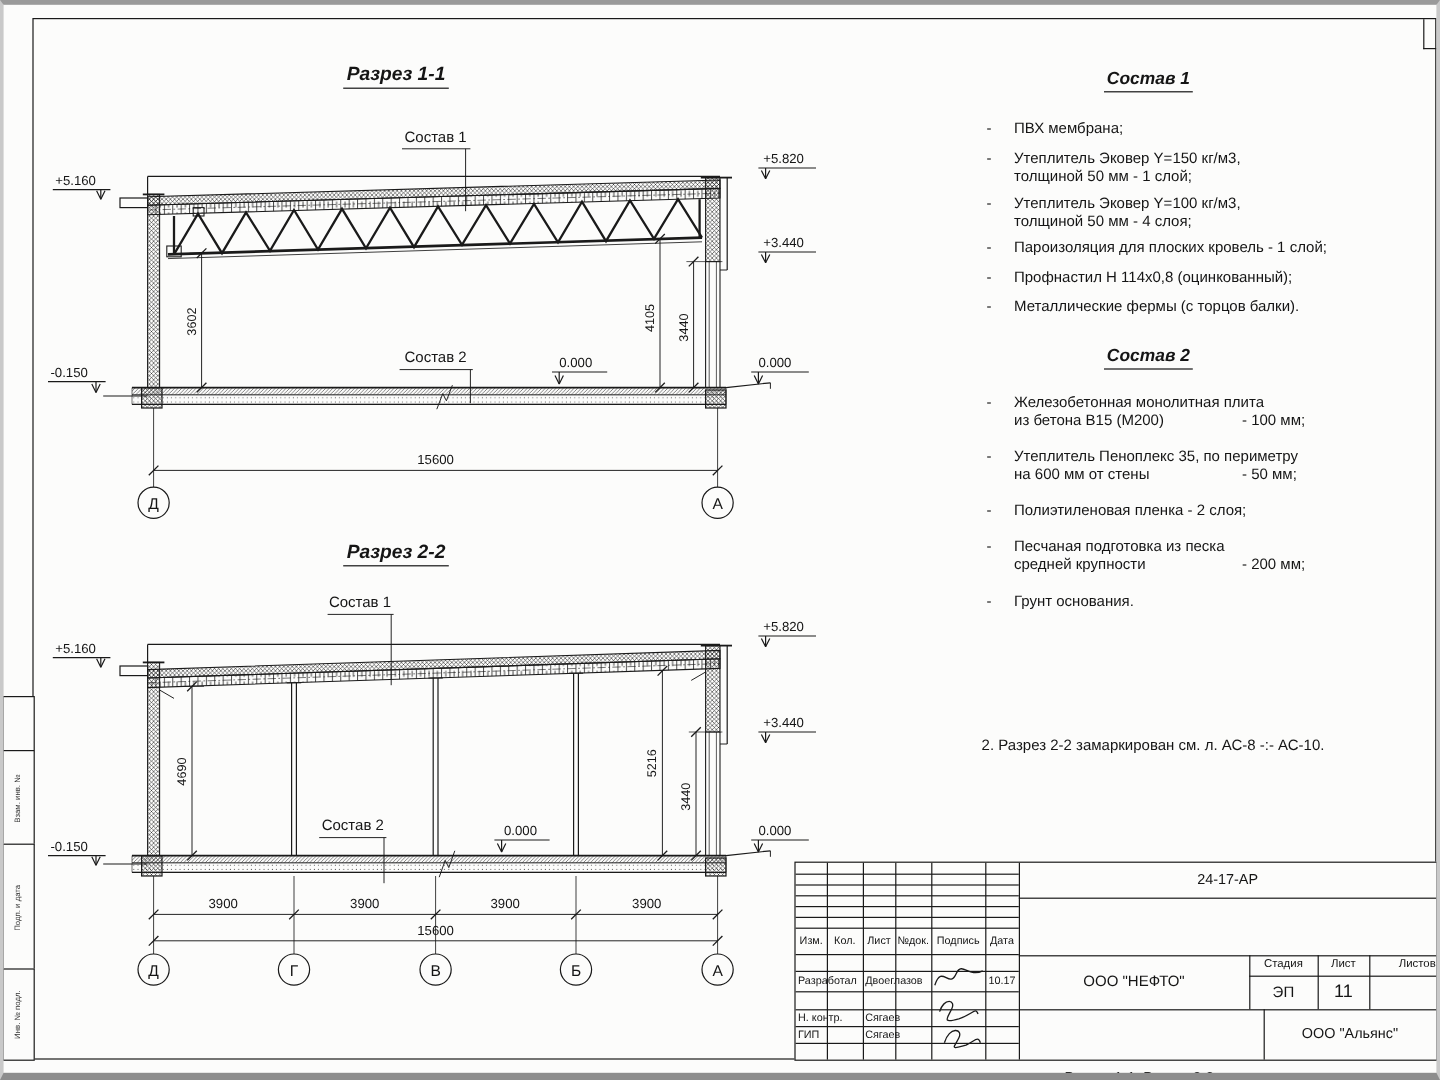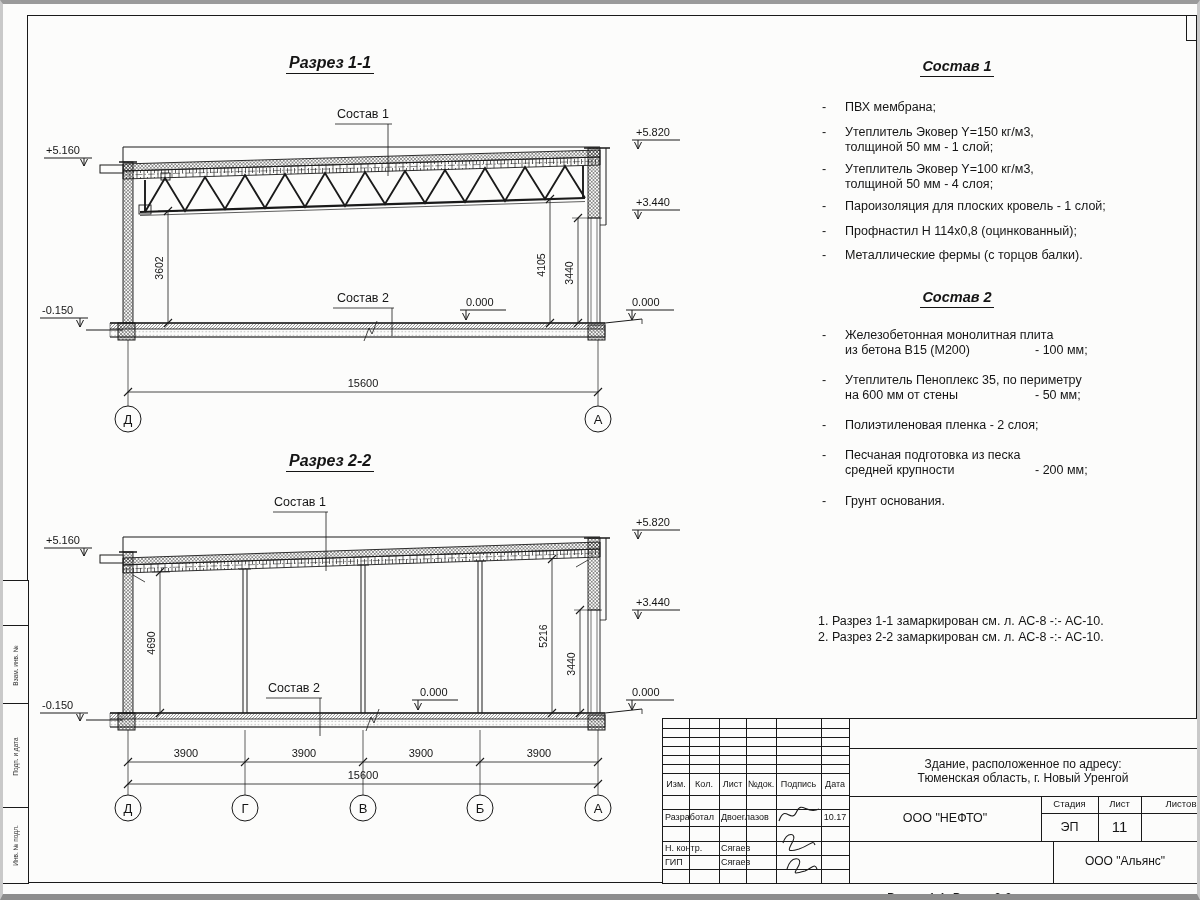--- a/index.html
+++ b/index.html
@@ -372,21 +372,20 @@
     <div class="li" style="margin-bottom:15px;"><span class="dash">-</span><span>Полиэтиленовая пленка - 2 слоя;</span></div>
     <div class="li" style="margin-bottom:16px;">
         <span class="dash">-</span>
       <div>Песчаная подготовка из песка</div>
       <div class="l2"><span>средней крупности</span><span class="val">- 200 мм;</span></div>
     </div>
     <div class="li"><span class="dash">-</span><span>Грунт основания.</span></div>
   </div>
 
   <div class="notes" style="left:818px;top:614px;">
-    <div>1. Разрез 1-1 замаркирован см. л. АС-8 -:- АС-10.</div>
     <div>2. Разрез 2-2 замаркирован см. л. АС-8 -:- АС-10.</div>
   </div>
 
   <div class="tb">
     <div>
 
       <div class="tl" style="left:26px;top:0;width:1px;height:164px;"></div>
       <div class="tl" style="left:56px;top:0;width:1px;height:164px;"></div>
       <div class="tl" style="left:83px;top:0;width:1px;height:164px;"></div>
       <div class="tl" style="left:113px;top:0;width:1px;height:164px;"></div>
@@ -432,24 +431,21 @@
     <div class="cell cl" style="left:2px;top:136px;width:54px;height:14px;">ГИП</div>
     <div class="cell cl" style="left:58px;top:136px;width:55px;height:14px;">Сягаев</div>
 
     <svg style="position:absolute;left:112px;top:78px;" width="47" height="30" viewBox="0 0 47 30">
       <path d="M4 24 C10 6 16 28 22 14 C27 4 32 18 44 12" fill="none" stroke="#1a1a1a" stroke-width="1.1"></path>
     </svg>
     <svg style="position:absolute;left:112px;top:110px;" width="47" height="48" viewBox="0 0 47 48">
       <path d="M8 14 C12 2 22 4 18 12 C14 20 10 24 24 20 C36 16 38 10 40 16 M12 40 C16 26 28 28 24 36 C20 44 16 46 30 42 C38 38 40 34 42 40" fill="none" stroke="#1a1a1a" stroke-width="1.1"></path>
     </svg>
 
-    <div class="cell" style="left:186px;top:29px;width:348px;height:48px;font-size:12px;flex-direction:column;">
-      <div>Здание, расположенное по адресу:</div>
-      <div>Тюменская область, г. Новый Уренгой</div>
-    </div>
+    <div class="cell" style="left:186px;top:0;width:348px;height:29px;font-size:12px;">24-17-АР</div>
     <div class="cell" style="left:186px;top:77px;width:192px;height:45px;font-size:12.5px;">ООО "НЕФТО"</div>
     <div class="cell" style="left:378px;top:77px;width:57px;height:17px;font-size:9.5px;">Стадия</div>
     <div class="cell" style="left:435px;top:77px;width:43px;height:17px;font-size:9.5px;">Лист</div>
     <div class="cell" style="left:478px;top:77px;width:56px;height:17px;font-size:9.5px;margin-left:12px;">Листов</div>
     <div class="cell" style="left:378px;top:94px;width:57px;height:28px;font-size:12.5px;">ЭП</div>
     <div class="cell" style="left:435px;top:94px;width:43px;height:28px;font-size:15px;">11</div>
     <div class="cell" style="left:478px;top:94px;width:56px;height:28px;"></div>
     <div class="cell" style="left:186px;top:122px;width:204px;height:42px;font-size:12px;margin-top:37px;">Разрез 1-1. Разрез 2-2.</div>
     <div class="cell" style="left:390px;top:122px;width:144px;height:42px;font-size:12px;">ООО "Альянс"</div>
   </div>

